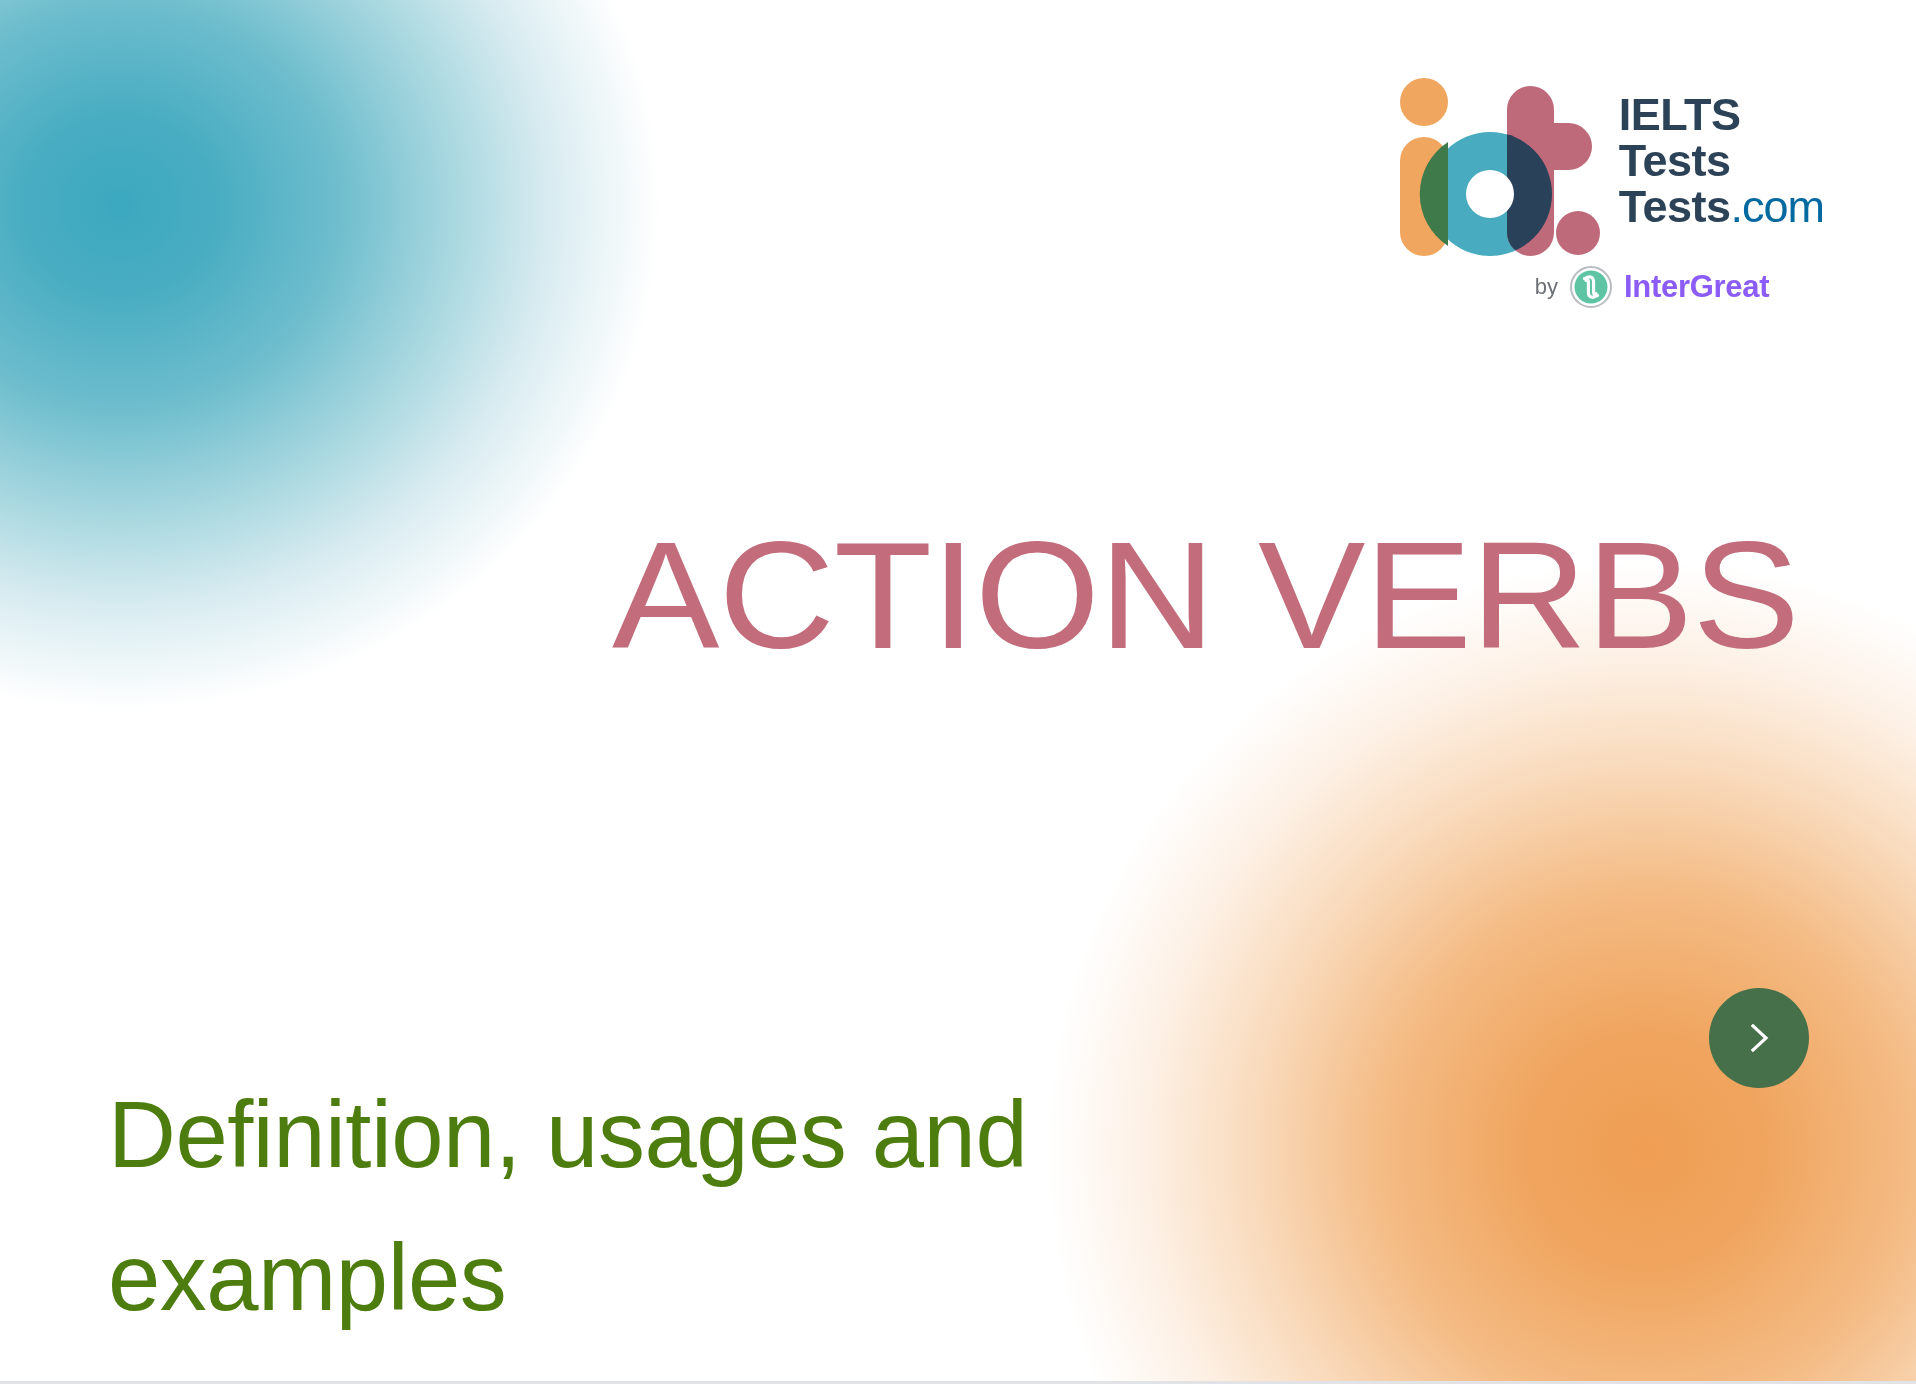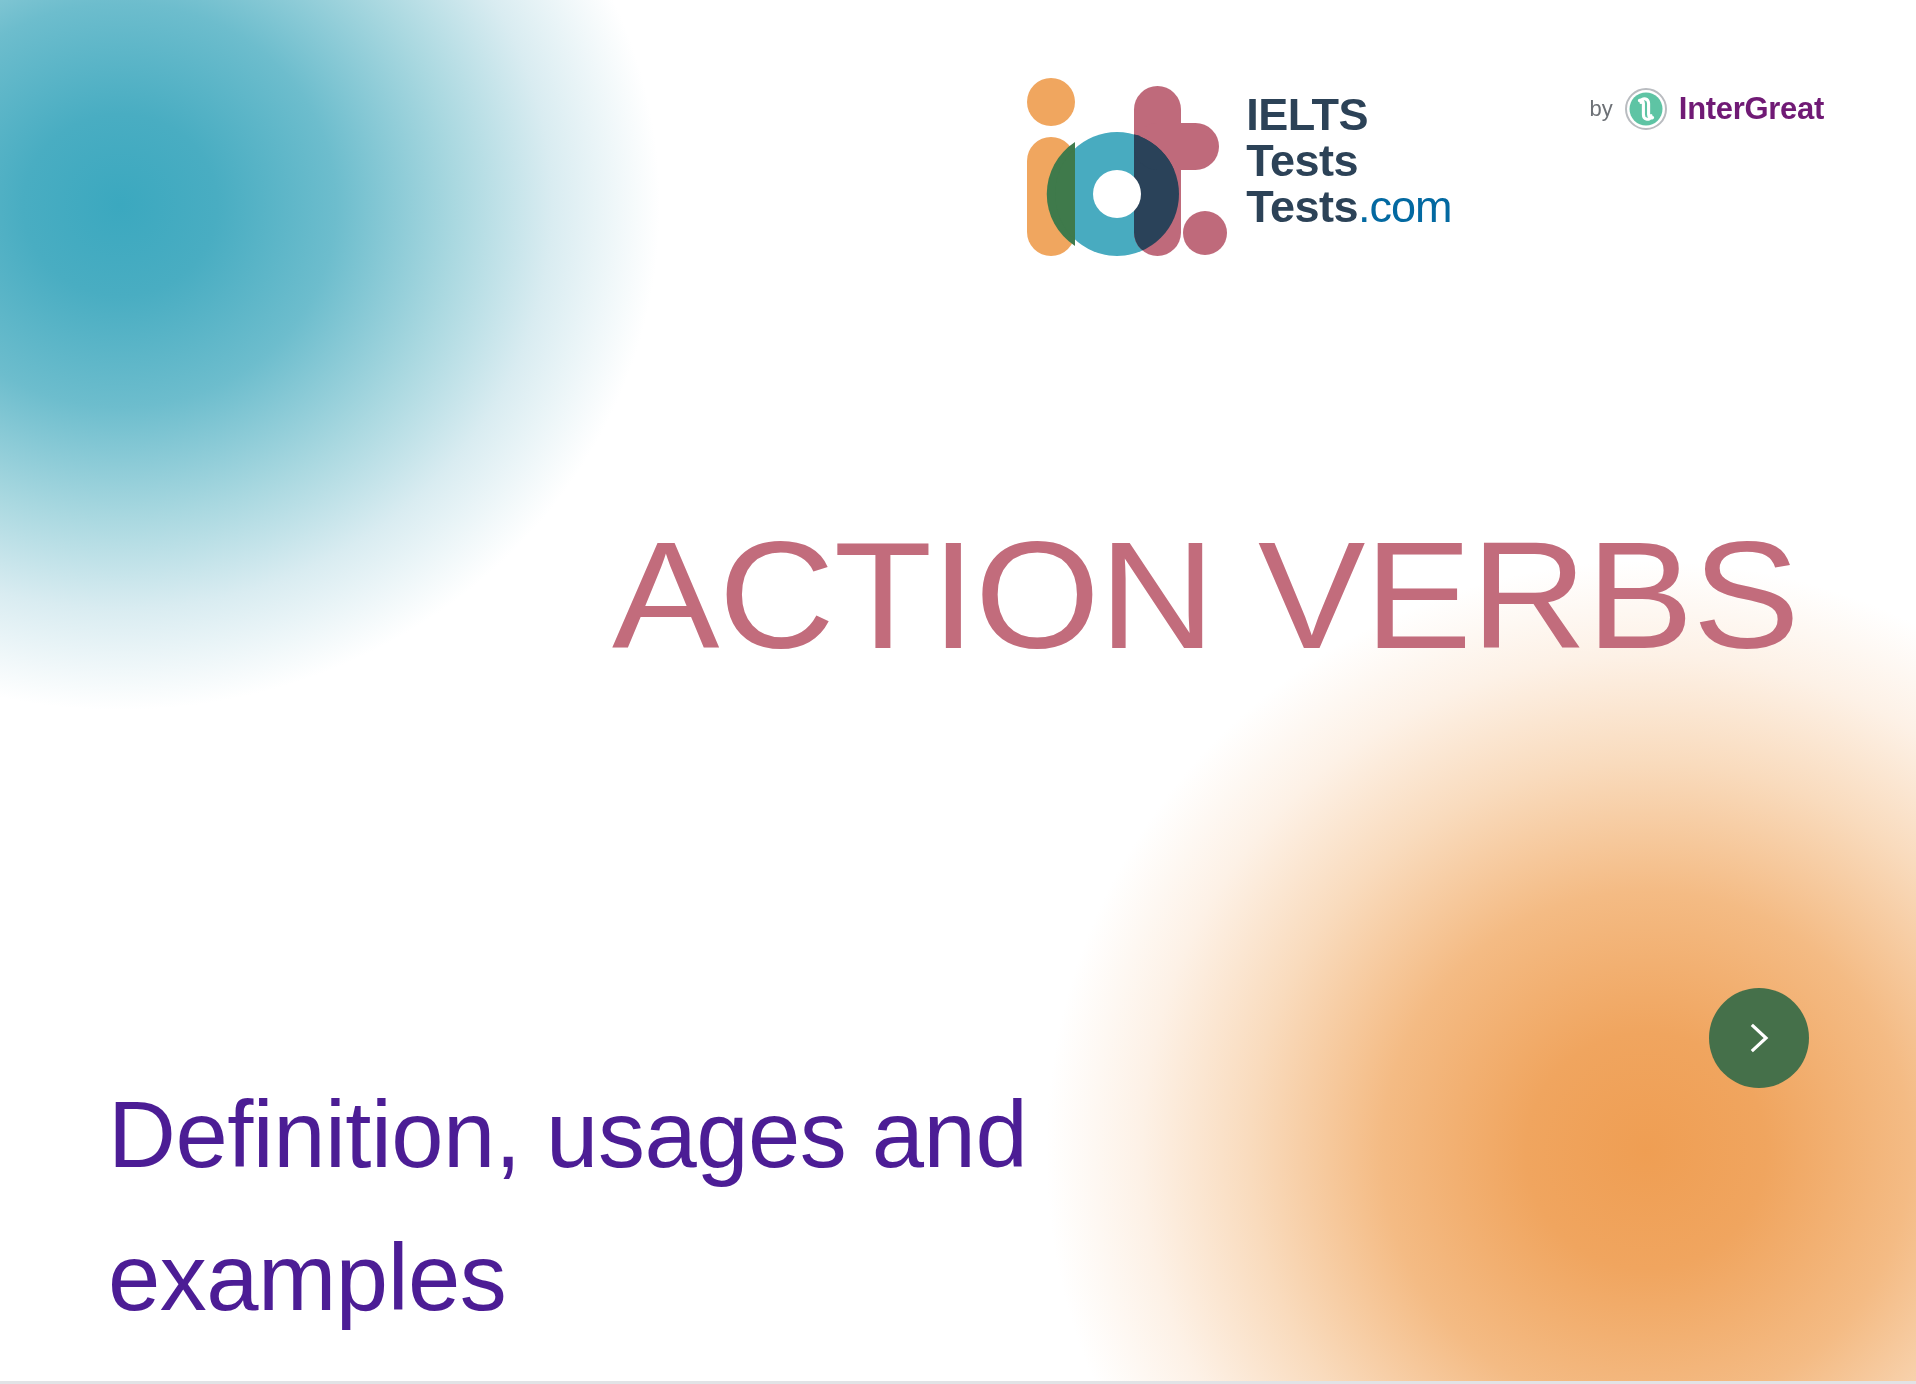--- a/index.html
+++ b/index.html
@@ -56,20 +56,21 @@
         #fdf1e6 84%,
         rgba(255,255,255,0) 100%);
   }
 
   
   .logo-lockup {
     position: absolute;
     right: 92px;
     top: 78px;
     display: flex;
+    flex-direction: column;
     align-items: flex-start;
   }
   .logo-main {
     display: flex;
     align-items: flex-start;
   }
   .logo-mark {
     width: 206px;
     height: 178px;
     flex: 0 0 auto;
@@ -105,21 +106,21 @@
   }
   .intergreat-icon {
     width: 42px;
     height: 42px;
     flex: 0 0 auto;
     margin-right: 12px;
   }
   .logo-byline .brand-text {
     font-size: 31px;
     font-weight: bold;
-    color: #701a75;
+    color: #8b5cf6;
     letter-spacing: -0.3px;
   }
 
   
   .headline {
     position: absolute;
     left: 612px;
     top: 417px;
     width: 1190px;
     font-size: 152px;
@@ -135,21 +136,21 @@
 
   
   .subtitle {
     position: absolute;
     left: 108px;
     top: 970px;
     width: 1020px;
     font-size: 94px;
     line-height: 1.52;
     font-weight: normal;
-    color: #4c1d95;
+    color: #4d7c0f;
     letter-spacing: -0.5px;
   }
 
   
   .next-button {
     position: absolute;
     left: 1709px;
     top: 988px;
     width: 100px;
     height: 100px;

